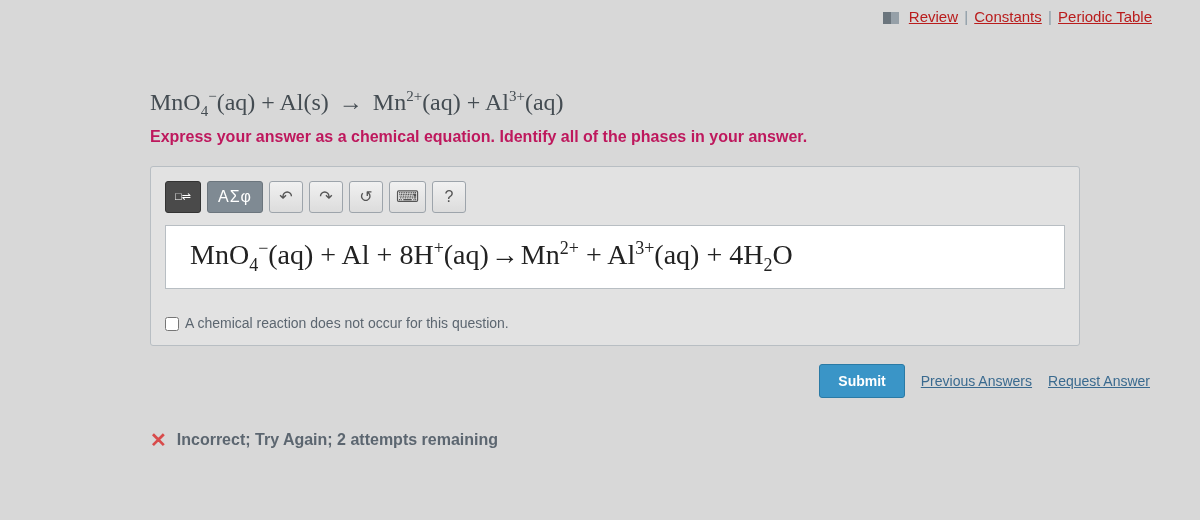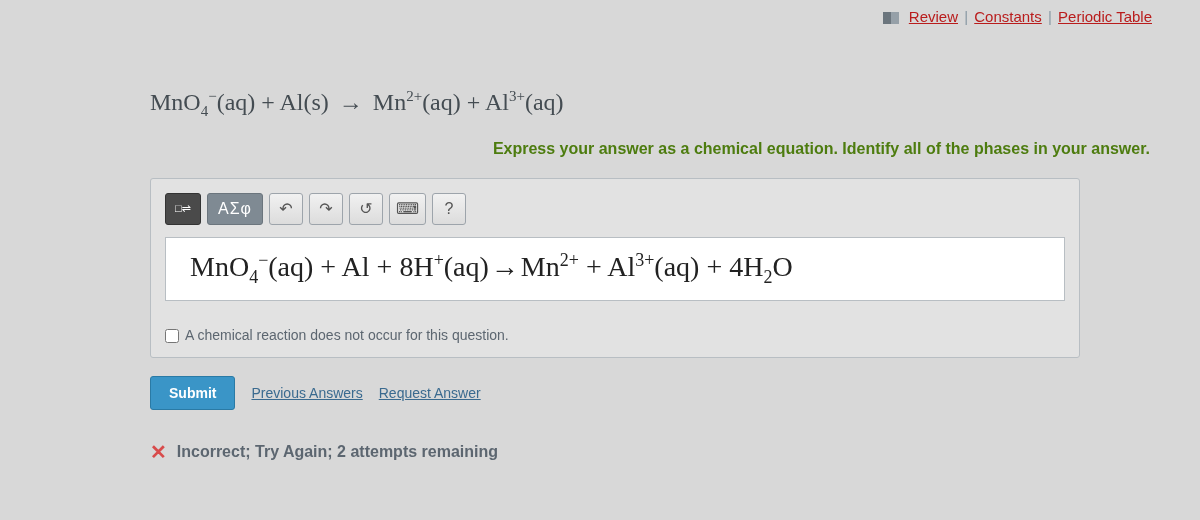--- a/index.html
+++ b/index.html
@@ -33,25 +33,24 @@
     }
     .prompt-eq {
       font-family: "Times New Roman", serif;
       font-size: 24px;
       color: #444c52;
     }
     .prompt-eq .sub { font-size: 15px; vertical-align: sub; }
     .prompt-eq .sup { font-size: 15px; vertical-align: super; }
     .prompt-eq .arrow { margin: 0 4px; }
     .instruction {
-      margin-top: 20px;
-      font-size: 16px;
-      color: #4d7c0f;
-      font-weight: bold;
-      text-align: right;
+      margin-top: 8px;
+      font-size: 16px;
+      color: #be185d;
+      font-weight: bold;
     }
     .answer-box {
       margin-top: 20px;
       border: 1px solid #b8bec3;
       border-radius: 3px;
       background: #e2e2e2;
       padding: 14px 14px 14px 14px;
       width: 930px;
     }
     .toolbar {
@@ -121,20 +120,21 @@
       display: flex;
       align-items: flex-end;
       gap: 6px;
     }
     .checkbox-row input[type="checkbox"] { width: 14px; height: 14px; }
     .button-row {
       margin-top: 18px;
       display: flex;
       align-items: center;
       gap: 16px;
+      justify-content: flex-end;
     }
     .submit-btn {
       background: #3a95c7;
       color: #fff;
       border: 1px solid #2a7aa5;
       border-radius: 3px;
       padding: 8px 18px;
       font-size: 14px;
       font-weight: bold;
       cursor: pointer;

